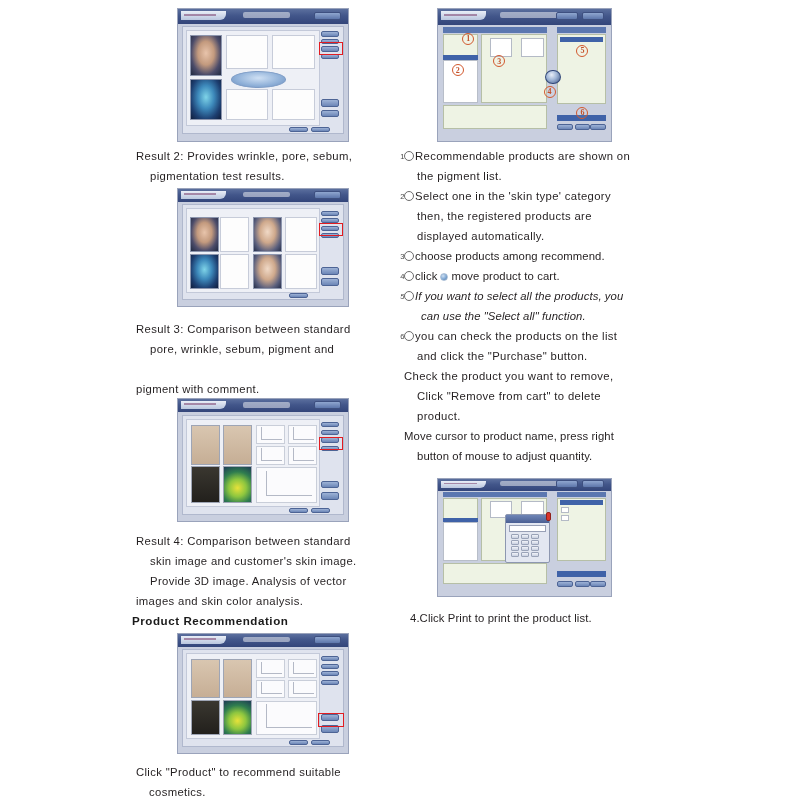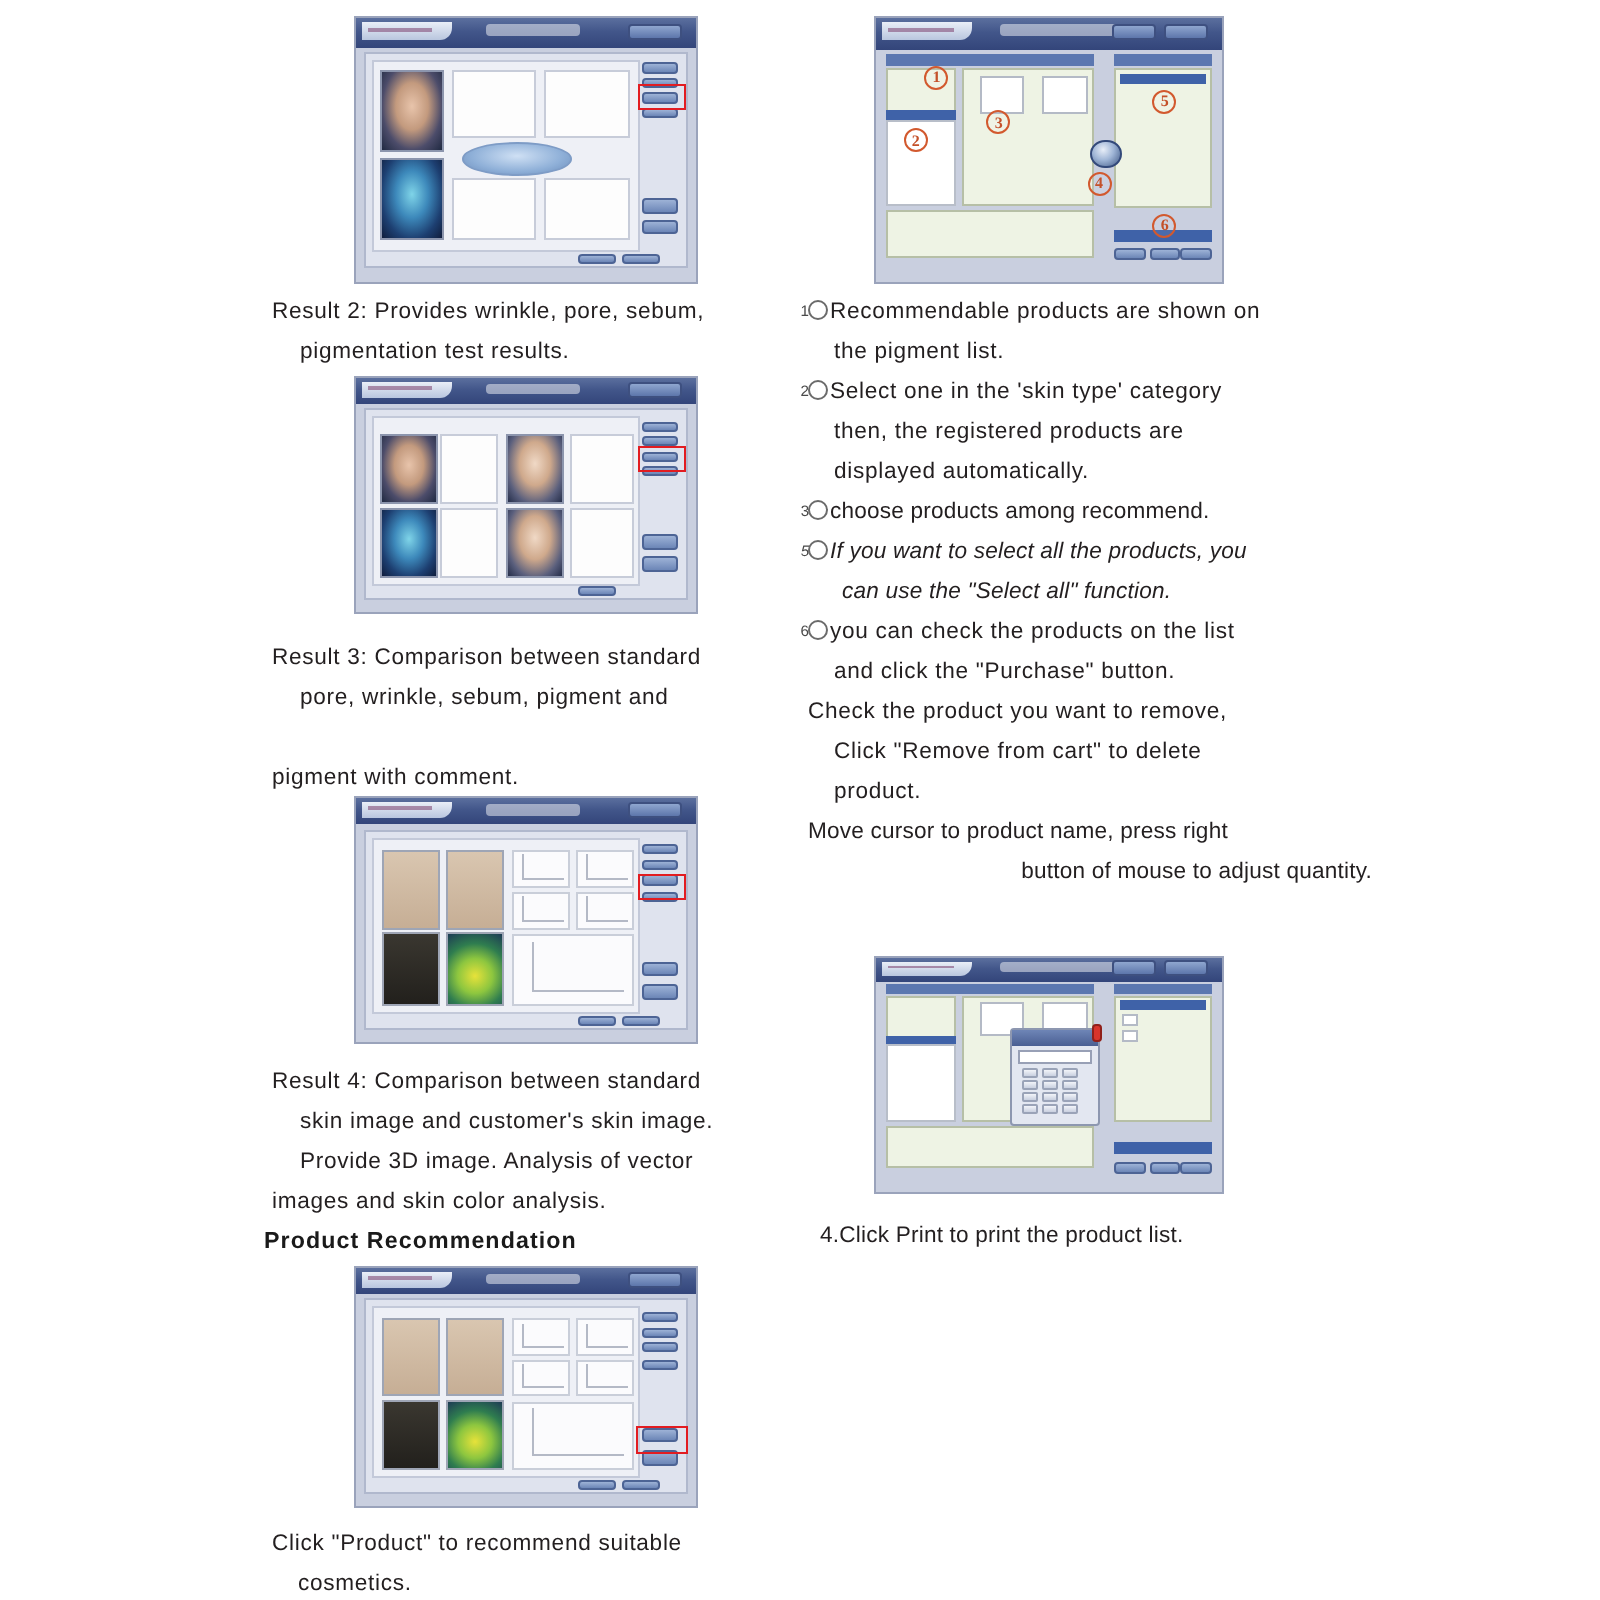--- a/index.html
+++ b/index.html
@@ -382,40 +382,43 @@
       <p class="para" style="padding-left:13px;text-indent:-13px;">
         <span class="circnum">2</span><span>Select one in the 'skin type' category</span>
         <span style="display:block;text-indent:0;">then, the registered products are</span>
         <span style="display:block;text-indent:0;">displayed automatically.</span>
       </p>
 
       <p class="para tight" style="padding-left:13px;text-indent:-13px;text-align:left;">
         <span class="circnum">3</span><span>choose products among recommend.</span>
       </p>
 
+      <p class="para tight" style="padding-left:13px;text-indent:-13px;text-align:left;">
+        <span class="circnum">4</span><span>click</span><span class="cartdot"></span><span>move product to cart.</span>
+      </p>
 
       <p class="para tight" style="padding-left:13px;text-indent:-13px;text-align:left;font-style:italic;">
         <span class="circnum">5</span><span>If you want to select all the products, you</span>
         <span style="display:block;text-indent:0;padding-left:4px;">can use the "Select all" function.</span>
       </p>
 
       <p class="para" style="padding-left:13px;text-indent:-13px;">
         <span class="circnum">6</span><span>you can check the products on the list</span>
         <span style="display:block;text-indent:0;">and click the "Purchase" button.</span>
       </p>
 
       <p class="para" style="padding-left:13px;text-indent:-13px;">
         <span>Check the product you want to remove,</span>
         <span style="display:block;text-indent:0;">Click "Remove from cart" to delete</span>
         <span style="display:block;text-indent:0;">product.</span>
       </p>
 
       <p class="para tight" style="padding-left:13px;text-indent:-13px;text-align:left;">
         <span>Move cursor to product name, press right</span>
-        <span style="display:block;text-indent:0;text-align:right;">button of mouse to adjust quantity.</span>
+        <span style="display:block;text-indent:0;">button of mouse to adjust quantity.</span>
       </p>
     </div>
 
     <div class="shot" style="position:absolute;left:33px;top:478px;width:175px;height:119px;">
       <div class="titlebar" style="height:10%;"></div>
       <div class="logo" style="height:6%;"></div>
       <div class="apptitle" style="left:36%;width:34%;top:2%;height:4%;"></div>
       <div class="topbtn" style="right:19%;width:13%;top:1%;"></div>
       <div class="topbtn" style="right:4%;width:13%;top:1%;"></div>
 

